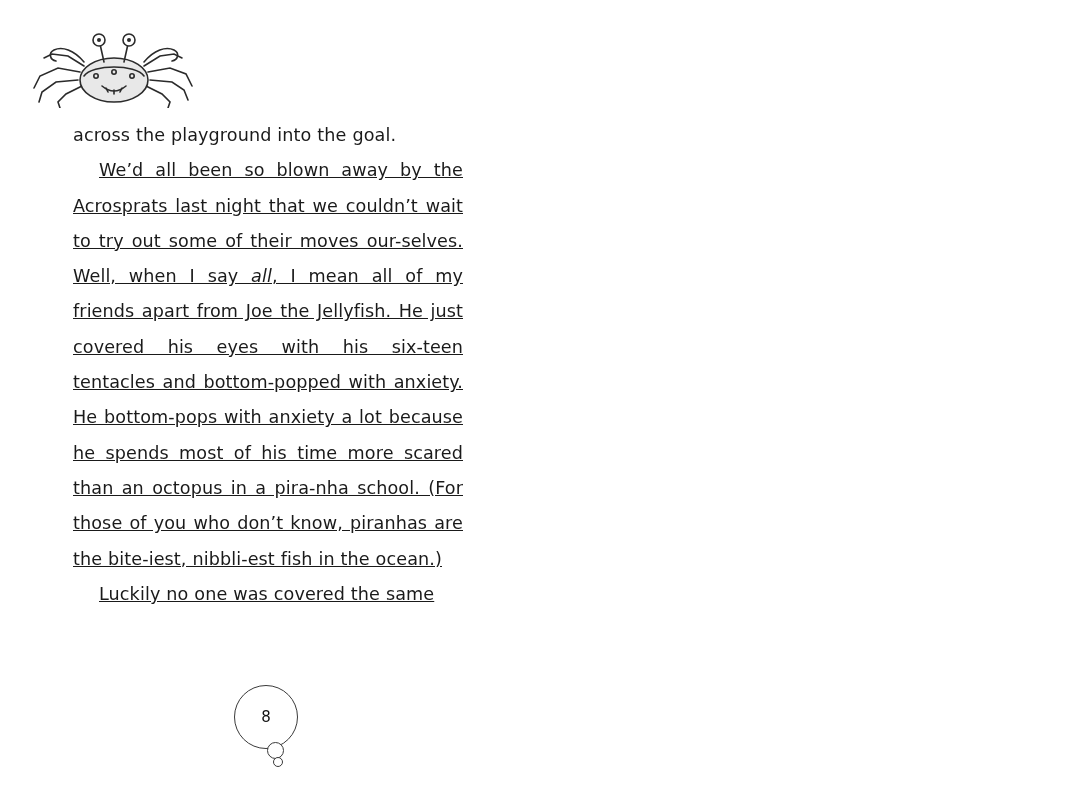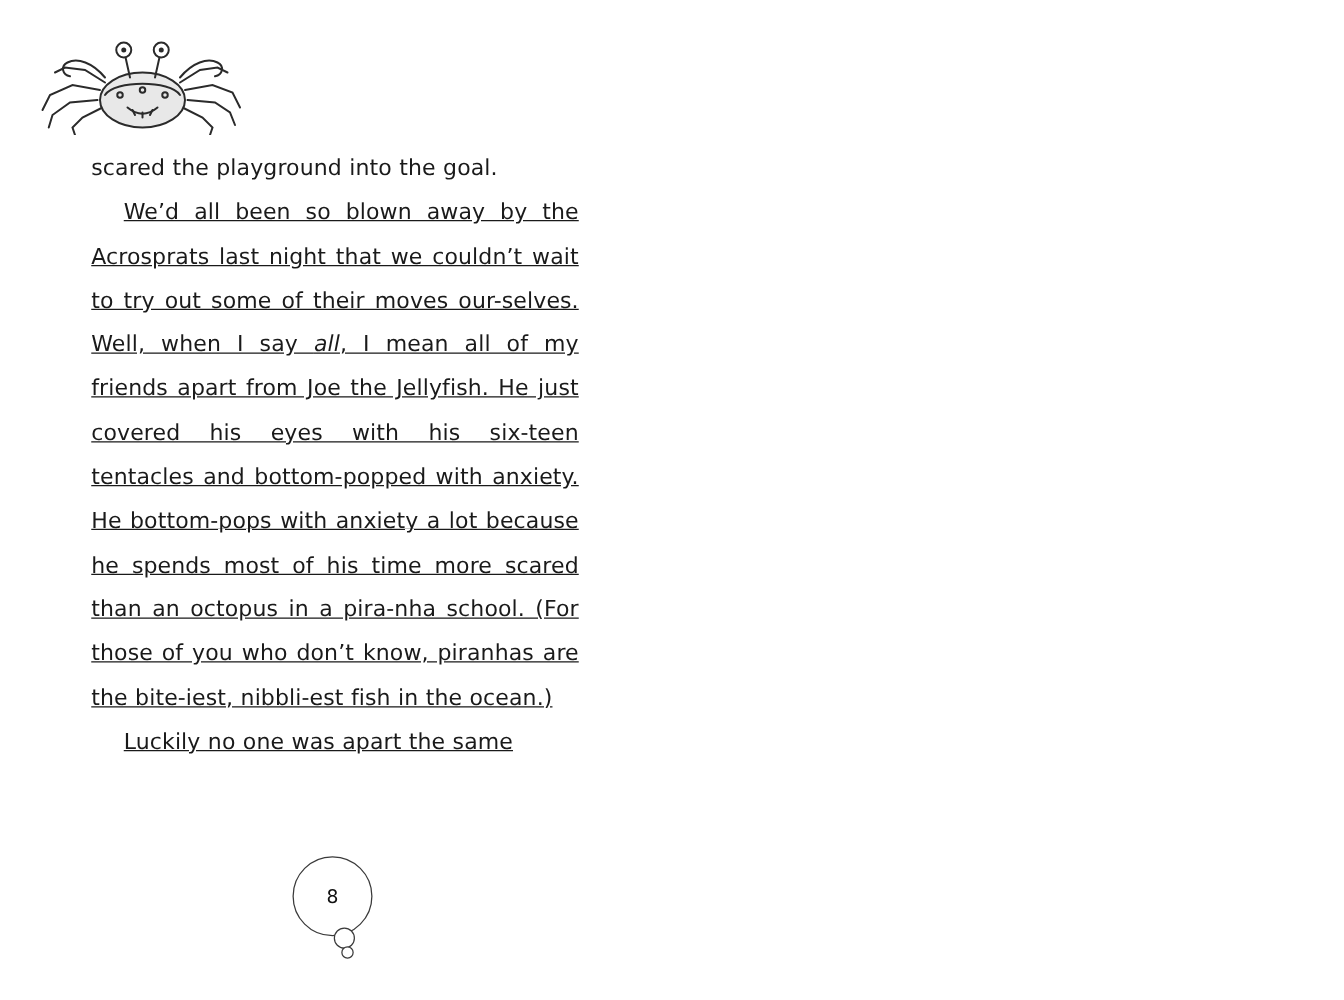--- a/index.html
+++ b/index.html
@@ -130,23 +130,23 @@
         <path d="M80 58 Q92 68 104 58"></path>
         <path d="M84 60 L86 64 M92 62 L92 66 M100 60 L98 64"></path>
 
         <circle cx="74" cy="48" r="2.2"></circle>
         <circle cx="110" cy="48" r="2.2"></circle>
         <circle cx="92" cy="44" r="2.2"></circle>
       </g>
     </svg>
 
     <div class="text-col">
-      <p class="para lastline-left">scared the playground into the goal.</p>
+      <p class="para lastline-left">across the playground into the goal.</p>
       <p class="para indent lastline-left">We’d all been so blown away by the Acrosprats last night that we couldn’t wait to try out some of their moves our-selves. Well, when I say <i>all</i>, I mean all of my friends apart from Joe the Jellyfish. He just covered his eyes with his six-teen tentacles and bottom-popped with anxiety. He bottom-pops with anxiety a lot because he spends most of his time more scared than an octopus in a pira-nha school. (For those of you who don’t know, piranhas are the bite-iest, nibbli-est fish in the ocean.)</p>
-      <p class="para indent">Luckily no one was apart the same</p>
+      <p class="para indent">Luckily no one was covered the same</p>
     </div>
 
     <div class="page-number-bubble" id="pn-left">
       <span>8</span>
     </div>
     <div class="bubble-tail" id="tail-left"></div>
     <div class="bubble-tail2" id="tail2-left"></div>
   </div>
 
   <div class="page page-right">

